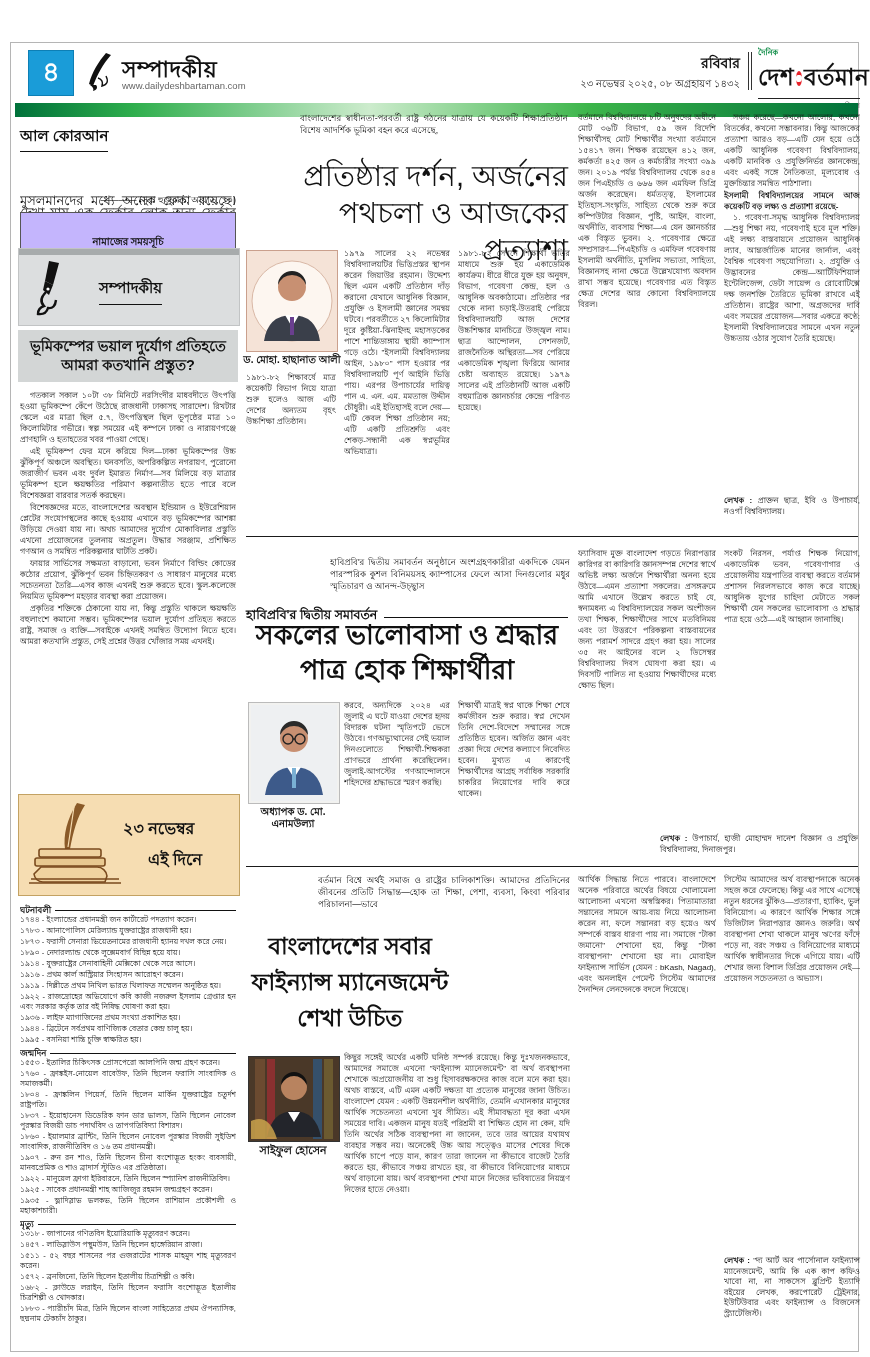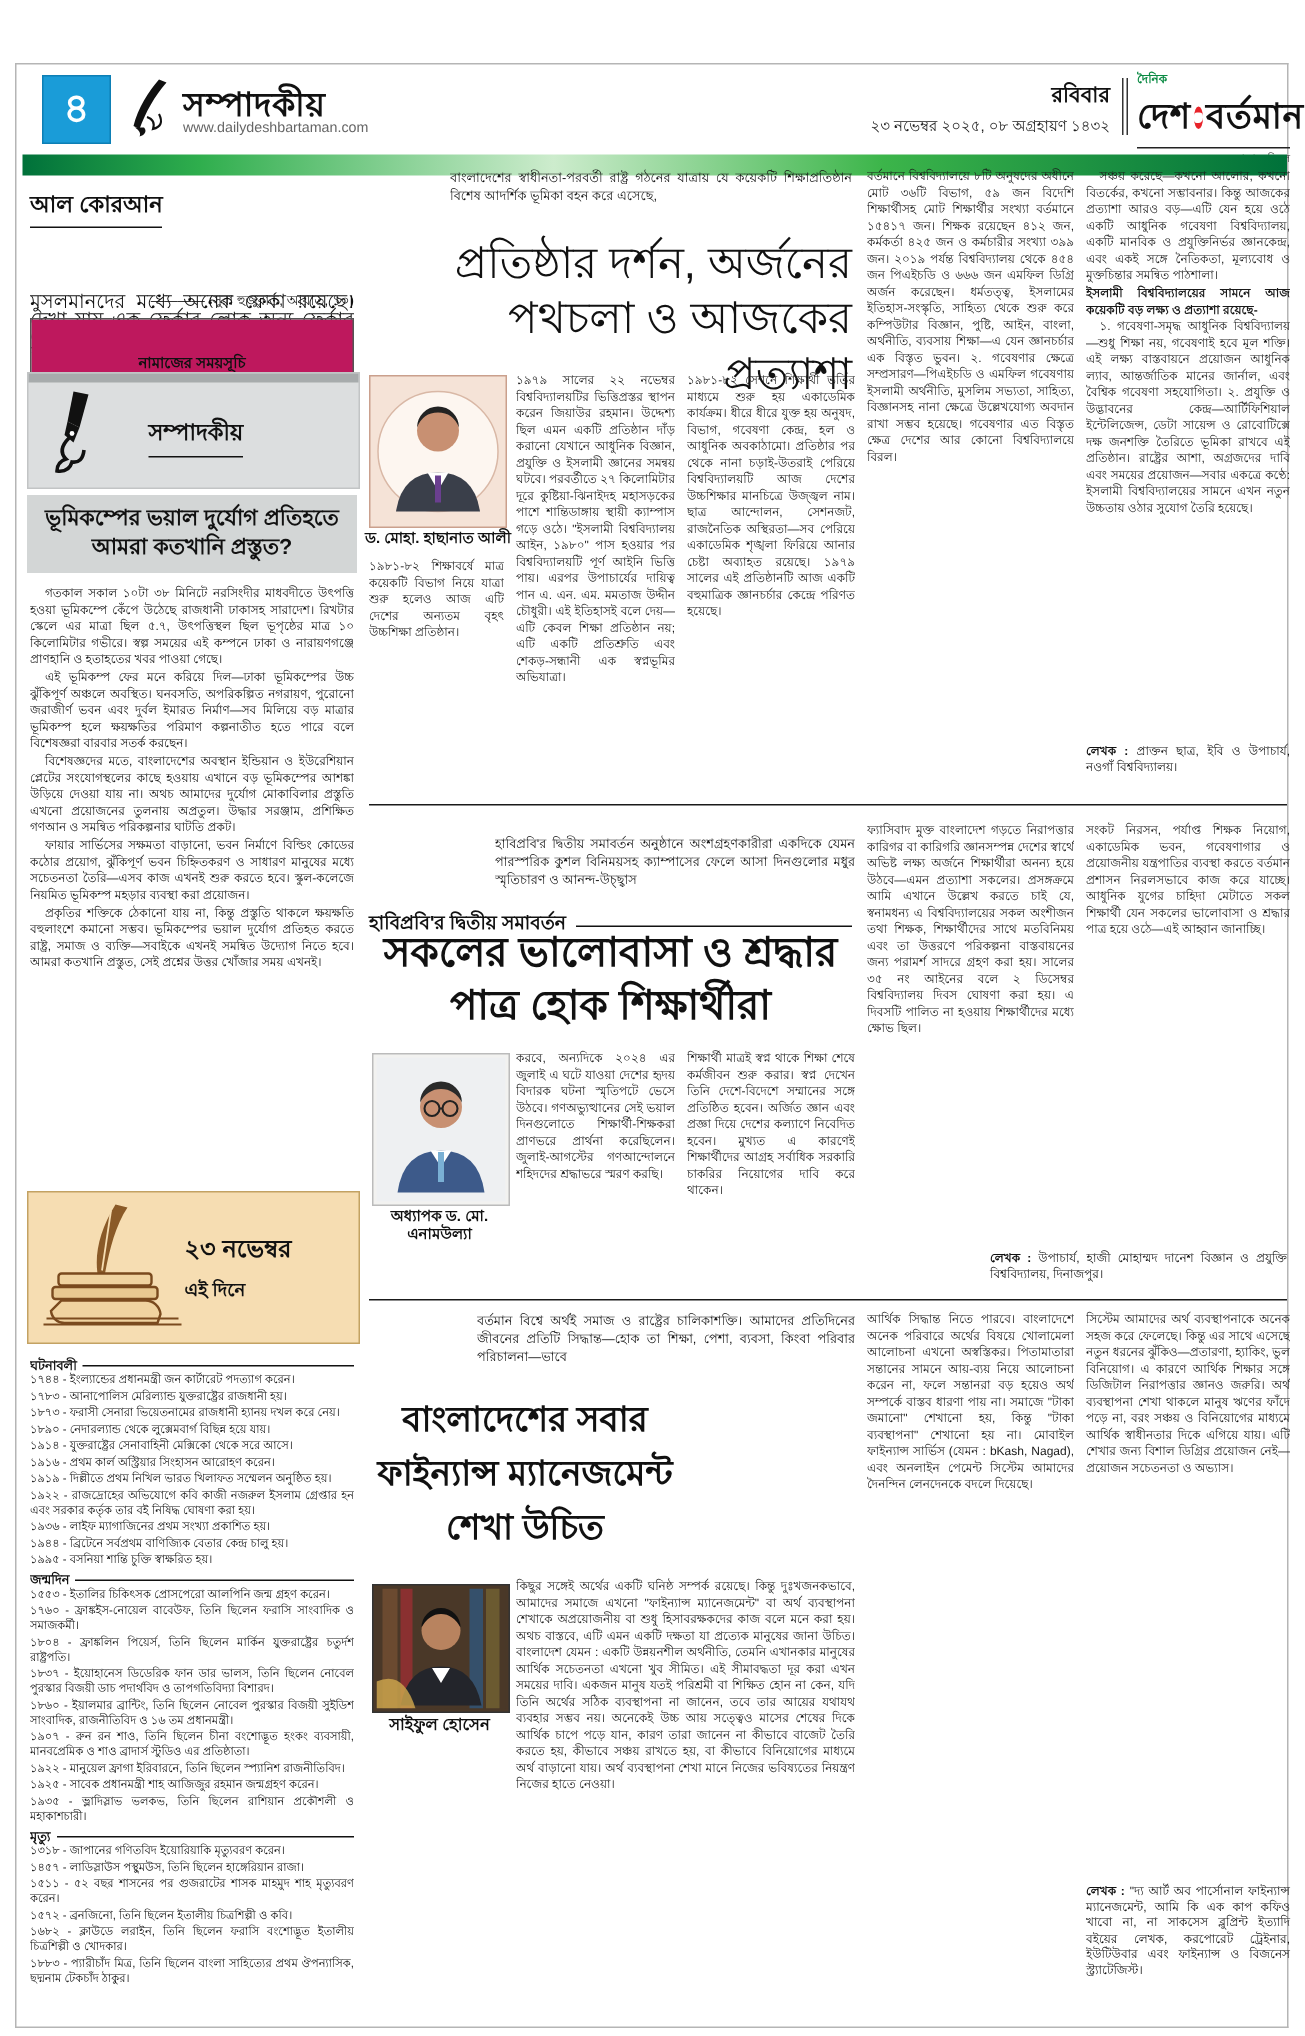--- a/index.html
+++ b/index.html
@@ -25,31 +25,31 @@
             align-items:center;justify-content:center;}
   .mast-dot span{width:6px;height:7px;background:#fff;border-radius:2px 40% 50% 30%;display:block;}
   .mast-tag{font-size:7px;text-align:right;color:#222;border-top:1px solid #222;padding-top:1px;}
   .greenbar{background:linear-gradient(90deg,#00713a 0%,#2fae4d 14%,#cdeccd 42%,#3cb54a 68%,#00713a 100%);}
   
   .quran-title{font-size:15px;font-weight:bold;border-bottom:1.5px solid #111;display:inline-block;padding-bottom:2px;}
   .quran-text{font-size:13px;line-height:11.5px;margin-top:45px;}
   .quran-src{font-size:9px;text-align:right;}
   table.prayer{border-collapse:collapse;width:100%;font-size:8.5px;}
   table.prayer td,table.prayer th{border:1px solid #555;text-align:center;padding:2px 1px;}
-  table.prayer .ttl{font-weight:bold;font-size:10px;background:#be185d;padding:21px;}
+  table.prayer .ttl{font-weight:bold;font-size:10px;background:#c4b5fd;padding:21px;font-family:Liberation Serif, serif;}
   .edbox{background:#dcdedf;border:1px solid #c2c4c5;}
   .edbox .strip{background:#a7abac;height:6px;}
   .edbox-label{font-size:15px;font-weight:bold;border-bottom:1.5px solid #111;padding-bottom:3px;}
   .ed-headline-box{background:#d3d6d6;display:flex;align-items:center;justify-content:center;text-align:center;}
   .ed-headline{font-size:14.5px;font-weight:bold;line-height:19px;padding:0 6px;}
   .ed-body{font-size:8px;line-height:11px;}
   .ed-body .ed-p{text-indent:10px;margin:0 0 1px 0;}
   .daybox{background:#f6ddb2;border:1px solid #c3a263;display:flex;align-items:center;}
   .daybox-date{font-size:16px;font-weight:bold;}
-  .daybox-sub{font-size:12px;font-weight:bold;text-align:left;margin-top:4px;}
+  .daybox-sub{font-size:16px;font-weight:bold;text-align:center;margin-top:4px;}
   .hist{font-size:7.6px;line-height:10px;}
   .hist .sec{font-weight:bold;font-size:8.6px;margin-top:3px;border-bottom:0;display:flex;align-items:center;gap:4px;}
   .hist .sec:after{content:"";flex:1;border-top:1.5px solid #111;}
   .hist .li{margin:0 0 1px 0;text-align:justify;}
   
   .kicker-row{display:flex;align-items:center;}
   .kicker{font-size:12.5px;font-weight:bold;white-space:nowrap;}
   .kicker-line{flex:1;border-top:1.2px solid #111;margin-left:7px;margin-top:2px;}
   .headline-1{font-size:29px;line-height:37px;font-weight:normal;text-align:right;}
   .headline-2{font-size:27px;line-height:35px;font-weight:bold;text-align:center;}

